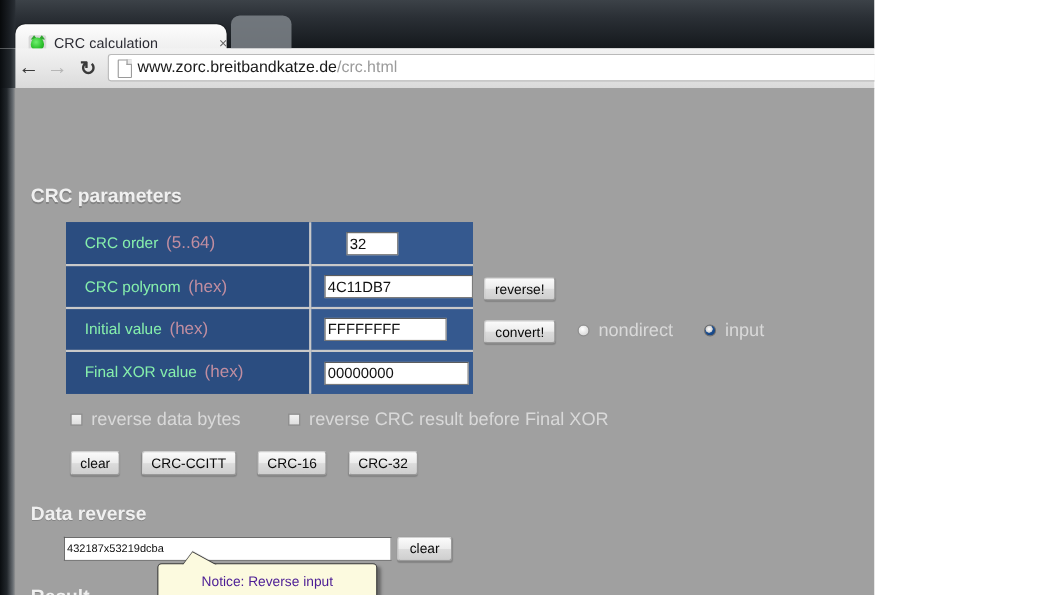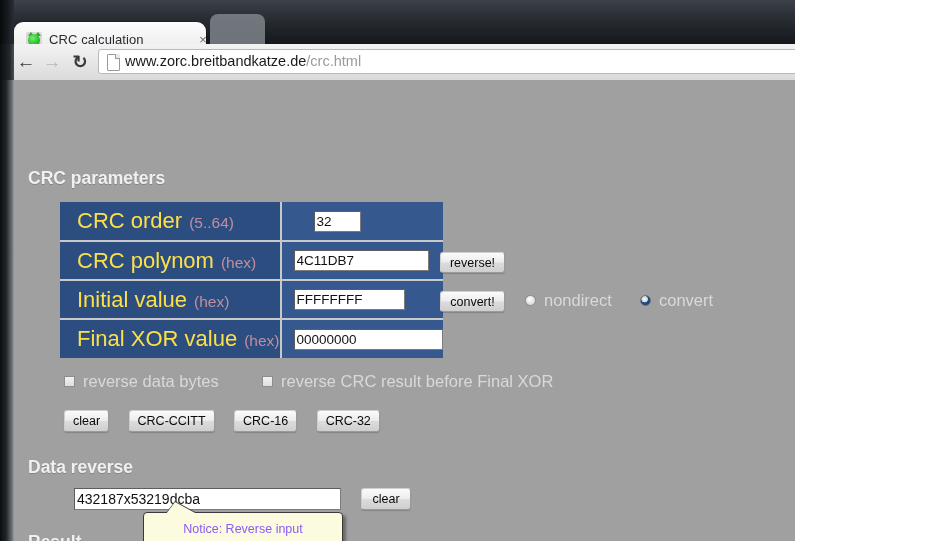--- a/index.html
+++ b/index.html
@@ -207,22 +207,22 @@
     padding-left: 17px !important;
     background: #2b4d80;
     border-right: 2px solid #c9c9c9;
     white-space: nowrap;
   }
   .cell-input {
     background: #35598f;
     padding-left: 12px !important;
   }
   .lbl-main {
-    font-size: 22px;
-    color: #fde047;
+    font-size: 14px;
+    color: #86efac;
   }
   .lbl-hint {
     font-size: 15.5px;
     color: #c18ea0;
     margin-left: 7px;
   }
   input.txt {
     font-family: "Liberation Sans", sans-serif;
     font-size: 13.5px;
     color: #111;
@@ -231,21 +231,21 @@
     border-top-color: #5d5d5d;
     border-left-color: #5d5d5d;
     height: 21px;
     padding: 0 2px;
     box-sizing: border-box;
     outline: none;
   }
   #input-crc-order   { width: 47px; margin-left: 20px; }
   #input-crc-polynom { width: 135px; }
   #input-initial-val { width: 111px; }
-  #input-final-xor   { width: 149px; }
+  #input-final-xor   { width: 131px; }
 
   
   button.btn {
     font-family: "Liberation Sans", sans-serif;
     font-size: 12.5px;
     color: #0a0a0a;
     background: linear-gradient(180deg, #fbfbfb 0%, #ececec 48%, #dcdcdc 52%, #cfcfcf 100%);
     border: 1px solid #9a9a9a;
     border-top-color: #cfcfcf;
     border-left-color: #cfcfcf;
@@ -303,43 +303,43 @@
   }
   #cb-reverse-data { left: 64px; text-align: center; }
   #cb-reverse-crc  { left: 262px; }
 
   #preset-buttons { position: absolute; left: 64px; top: 330px; }
   #preset-buttons button { margin-right: 15px; height: 22px; }
 
   
   #input-data-seq {
     position: absolute;
-    left: 74px; top: 408px;
-    width: 267px; height: 22px;
-    font-size: 14px;
+    left: 58px; top: 408px;
+    width: 298px; height: 22px;
+    font-size: 10px;
   }
   #btn-clear-data { left: 361px; top: 408px; width: 50px; height: 22px; }
 
   
   #tooltip {
     position: absolute;
     left: 143px; top: 432px;
     width: 198px; height: 38px;
     background: #fcfadf;
     border: 1px solid #3a3a3a;
     border-radius: 4px;
     box-shadow: 3px 3px 3px rgba(0,0,0,0.35);
     z-index: 20;
   }
   #tooltip-text {
     position: absolute;
     left: 0; right: 0; top: 9px;
     text-align: center;
     font-size: 12.5px;
-    color: #8b5cf6;
+    color: #4c1d95;
   }
   #tooltip-tail {
     position: absolute;
     left: 22px; top: -11px;
     width: 0; height: 0;
     border-left: 9px solid transparent;
     border-right: 22px solid transparent;
     border-bottom: 12px solid #fcfadf;
     filter: drop-shadow(0 -1px 0 #3a3a3a);
     z-index: 21;
@@ -421,21 +421,21 @@
     </tbody>
       </table>
 
     <button class="btn abs" id="btn-reverse">reverse!</button>
     <button class="btn abs" id="btn-convert">convert!</button>
 
     <div class="radio-group" id="radio-nondirect">
       <span class="radio-dot off"></span><span class="radio-label">nondirect</span>
     </div>
     <div class="radio-group" id="radio-direct">
-      <span class="radio-dot on"></span><span class="radio-label">convert</span>
+      <span class="radio-dot on"></span><span class="radio-label">input</span>
     </div>
 
     <div class="checkbox-row" id="cb-reverse-data">
       <span class="cb-box"></span><span class="cb-label">reverse data bytes</span>
     </div>
     <div class="checkbox-row" id="cb-reverse-crc">
       <span class="cb-box"></span><span class="cb-label">reverse CRC result before Final XOR</span>
     </div>
 
     <div id="preset-buttons">

